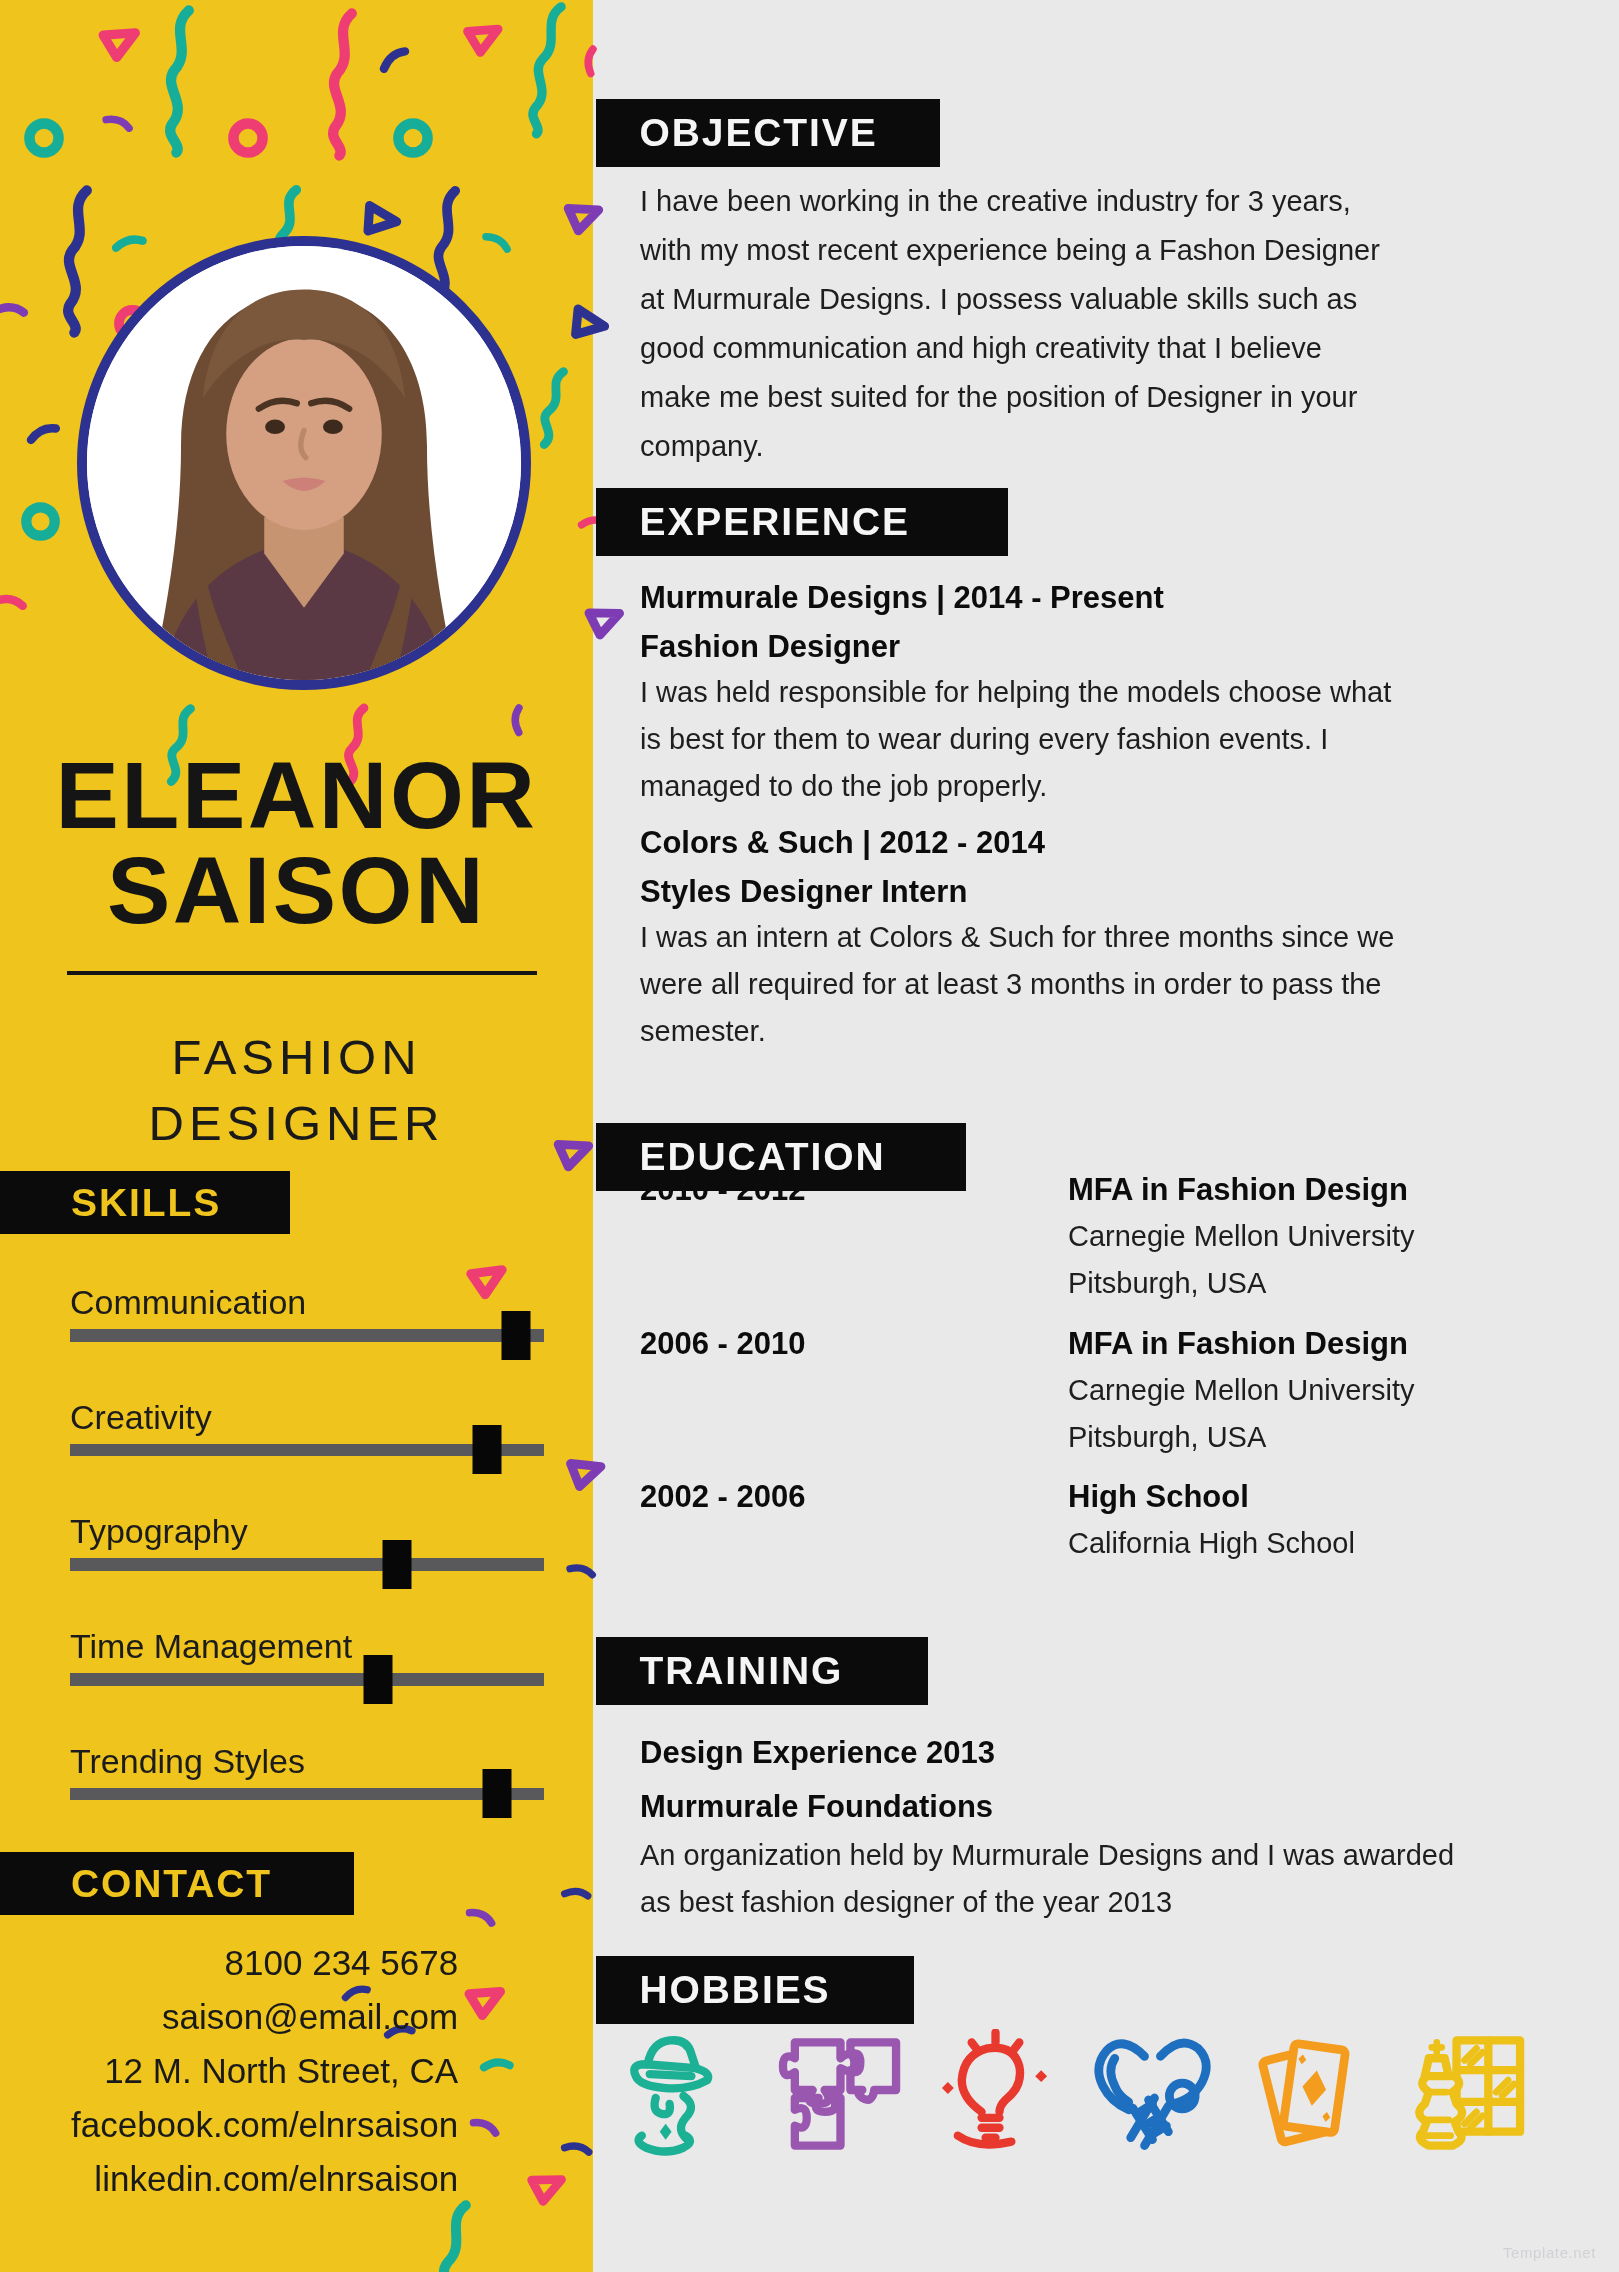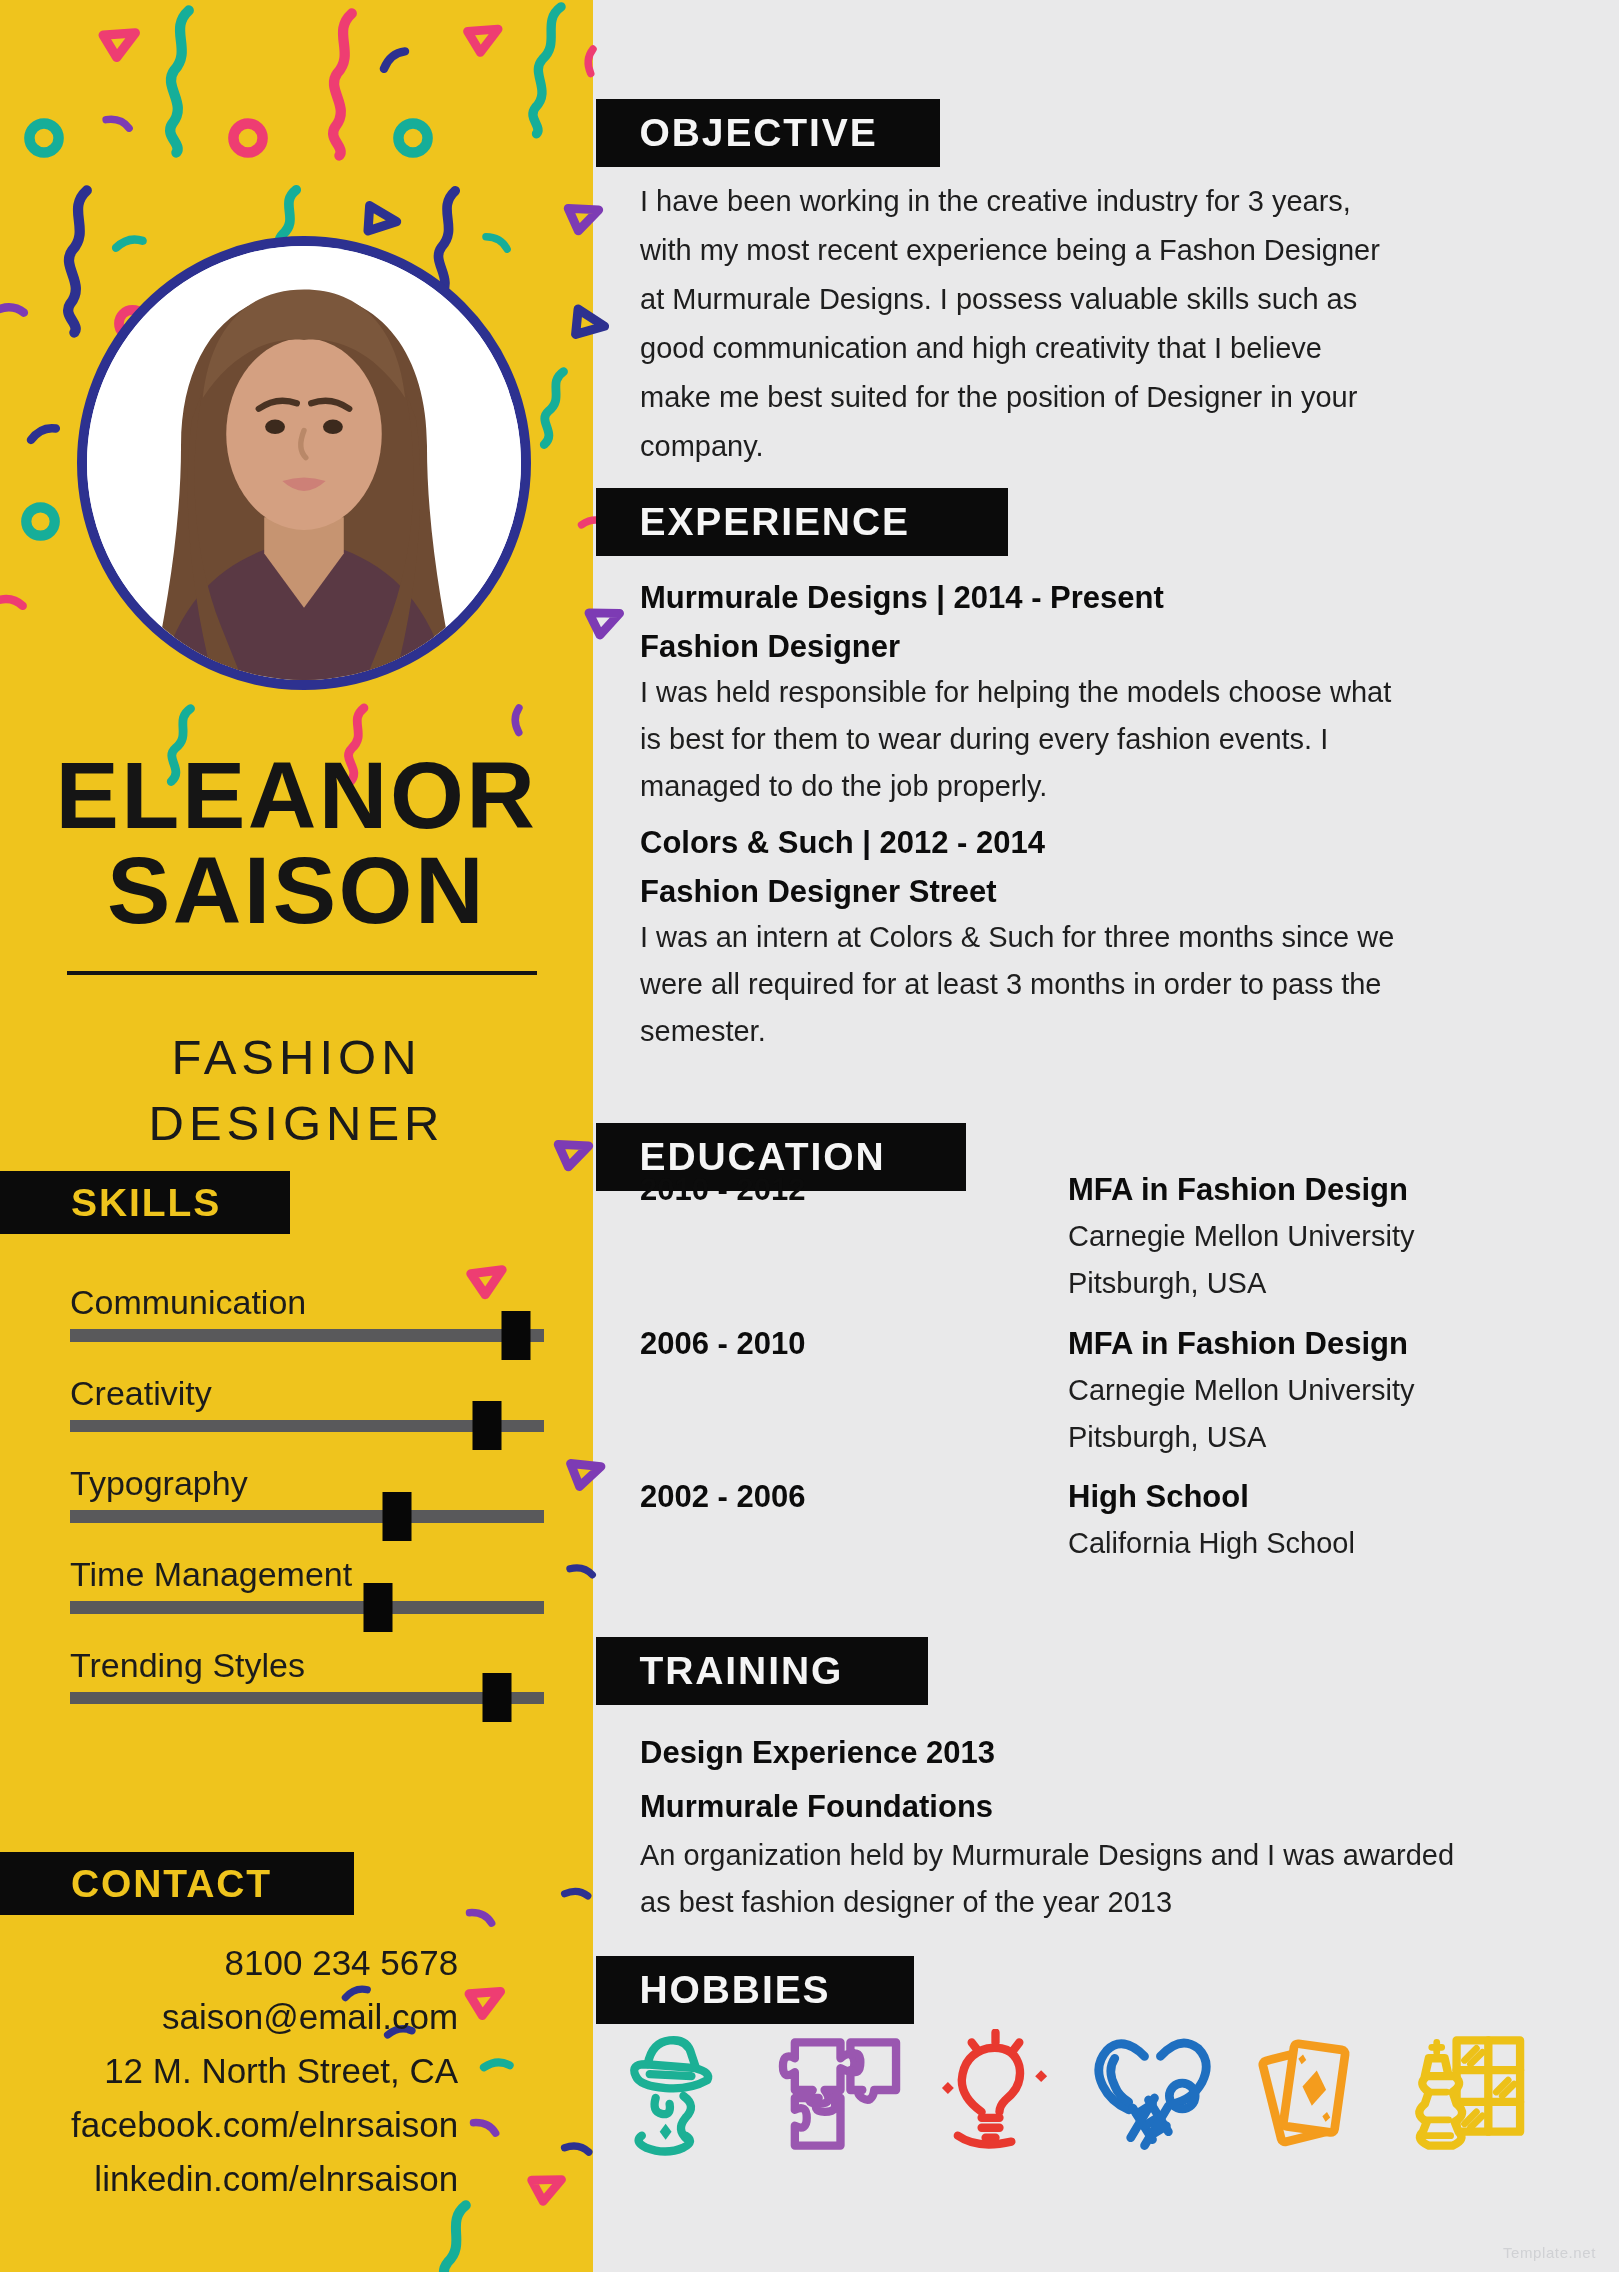--- a/index.html
+++ b/index.html
@@ -24,21 +24,21 @@
   .divider{position:absolute;left:67px;top:971px;width:470px;height:4.4px;background:#151515;}
   .job-title{position:absolute;left:0;top:1024px;width:593px;text-align:center;
         font-size:49px;line-height:66px;font-weight:400;letter-spacing:5px;color:#1a1a1a;}
 
   .black-label{position:absolute;left:0;height:63px;line-height:63px;background:var(--black);
         color:var(--yellow);font-size:39px;font-weight:700;letter-spacing:1.9px;padding-left:71px;}
   .skills-label{top:1171px;width:290px;}
   .contact-label{top:1852px;width:354px;}
 
   .skills-list{position:absolute;left:70px;top:1285px;width:474px;}
-  .skill{margin-bottom:34px;}
+  .skill{margin-bottom:58px;}
   .skill-label{font-size:34px;line-height:34px;color:#1c1c1c;}
   .skill-track{position:relative;margin-top:10px;height:12.7px;background:var(--track);}
   .skill-knob{position:absolute;top:-18.4px;width:29px;height:49px;background:#070707;transform:translateX(-50%);}
 
   .contact-list{position:absolute;left:71px;top:1936px;list-style:none;}
   .contact-list li{font-size:35px;line-height:54px;color:#1a1a1a;white-space:nowrap;text-align:right;}
 
   
   .content{position:absolute;left:593px;top:0;width:1026px;height:100%;}
   .section-heading{position:absolute;left:2.5px;height:68px;line-height:68px;background:var(--black);
@@ -305,21 +305,21 @@
   <div class="job">
     <div class="company">Murmurale Designs | 2014 - Present</div>
     <div class="role">Fashion Designer</div>
     <div class="desc">I was held responsible for helping the models choose what
 is best for them to wear during every fashion events. I
 managed to do the job properly.</div>
   </div>
 
   <div class="job">
     <div class="company">Colors &amp; Such | 2012 - 2014</div>
-    <div class="role">Fashion Designer Street</div>
+    <div class="role">Styles Designer Intern</div>
     <div class="desc">I was an intern at Colors &amp; Such for three months since we
 were all required for at least 3 months in order to pass the
 semester.</div>
   </div>
 </div>
 
     <div class="section-heading h-education">EDUCATION</div>
     <div class="education-body" id="education-body">
   <div class="edu-row">
     <div class="edu-years">2010 - 2012</div>

